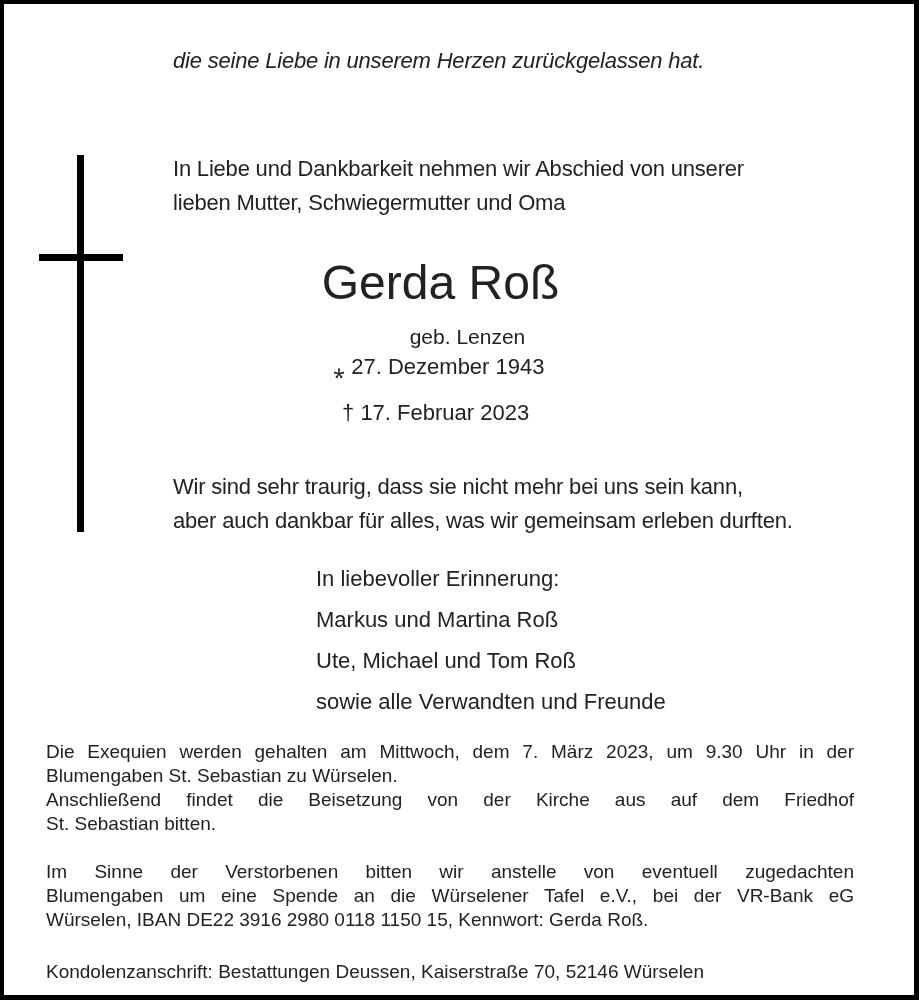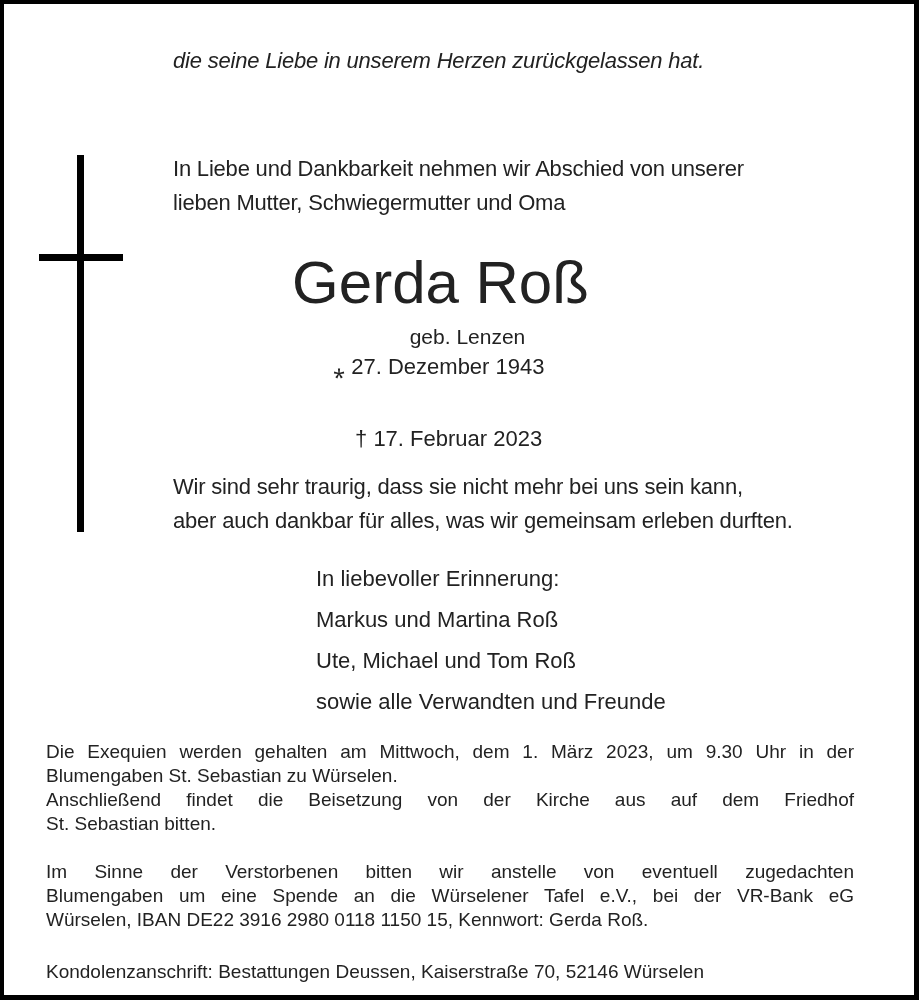--- a/index.html
+++ b/index.html
@@ -37,42 +37,41 @@
     }
     .intro {
       left: 173px; top: 152px;
       font-size: 22px;
       line-height: 34px;
       letter-spacing: -0.2px;
     }
     .name {
       left: 0; width: 881px; top: 251px;
       text-align: center;
-      font-size: 60px;
+      font-size: 48px;
       line-height: 64px;
       padding-left: 0;
     }
     .name span { position: relative; left: 0px; }
     .born-name {
       left: 0; width: 919px; top: 322px;
       text-align: center;
       font-size: 21px;
       line-height: 30px;
       padding-left: 8px;
     }
     .birth {
       left: 333px; top: 352px;
       font-size: 22px;
       line-height: 30px;
     }
     .death {
-      left: 355px; top: 398px;
+      left: 342px; top: 398px;
       font-size: 22px;
       line-height: 30px;
-      margin-top: 26px;
     }
     .sorrow {
       left: 173px; top: 470px;
       font-size: 22px;
       line-height: 34px;
       letter-spacing: -0.2px;
     }
     .mourners {
       left: 316px; top: 558px;
       font-size: 22px;
@@ -152,21 +151,21 @@
 </div>
 
 <div class="abs mourners">
   <div>In liebevoller Erinnerung:</div>
   <div class="bold">Markus und Martina Roß</div>
   <div class="bold">Ute, Michael und Tom Roß</div>
   <div>sowie alle Verwandten und Freunde</div>
 </div>
 
 <div class="abs notice notice-services">
-  <span class="justify-line">Die Exequien werden gehalten am Mittwoch, dem 1. März 2023, um 9.30 Uhr in der</span>
+  <span class="justify-line">Die Exequien werden gehalten am Mittwoch, dem 7. März 2023, um 9.30 Uhr in der</span>
   <span class="plain-line">Blumengaben St. Sebastian zu Würselen.</span>
   <span class="justify-line">Anschließend findet die Beisetzung von der Kirche aus auf dem Friedhof</span>
   <span class="plain-line">St. Sebastian bitten.</span>
 </div>
 
 <div class="abs notice notice-donation">
   <span class="justify-line">Im Sinne der Verstorbenen bitten wir anstelle von eventuell zugedachten</span>
   <span class="justify-line">Blumengaben um eine Spende an die Würselener Tafel e.V., bei der VR-Bank eG</span>
   <span class="plain-line">Würselen, IBAN DE22 3916 2980 0118 1150 15, Kennwort: Gerda Roß.</span>
 </div>

